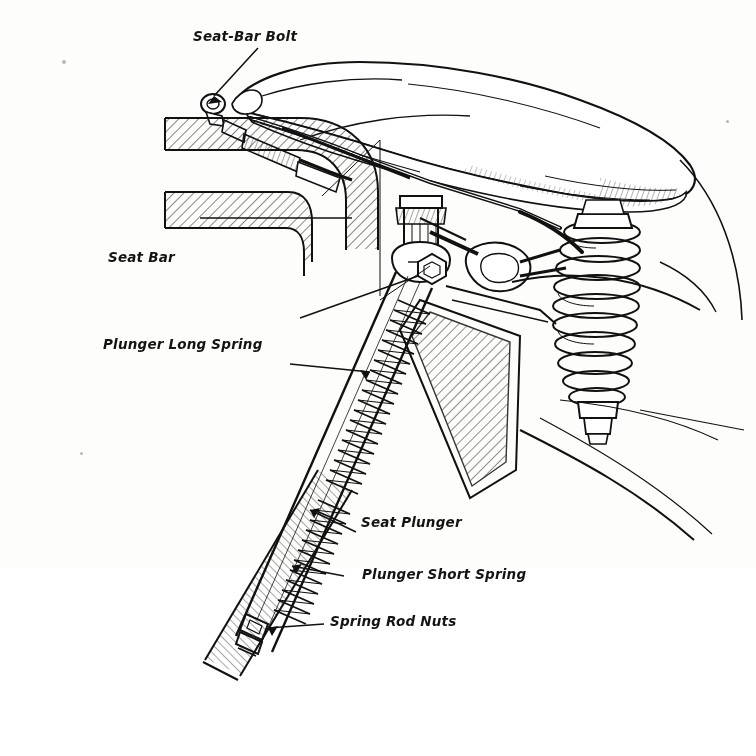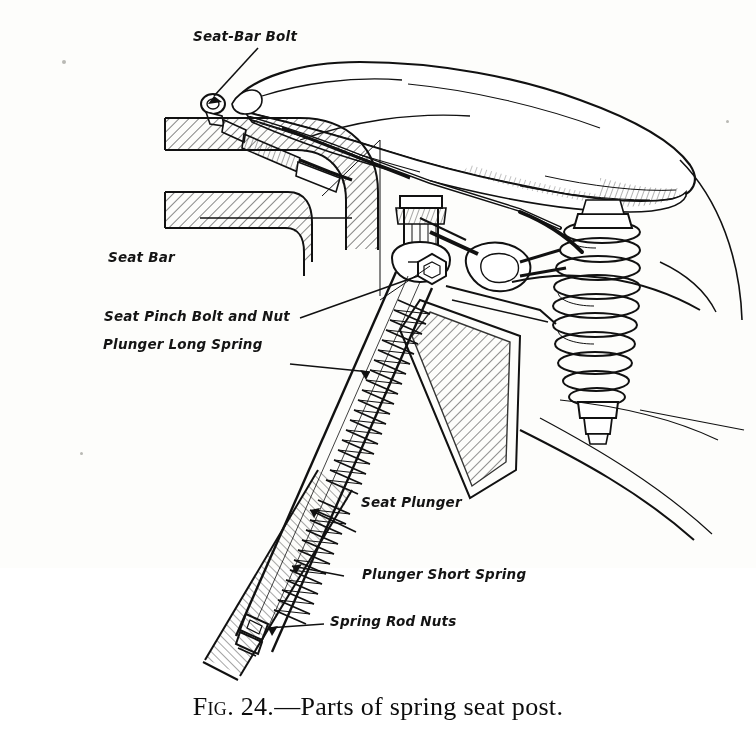--- a/index.html
+++ b/index.html
@@ -266,23 +266,19 @@
       <polygon points="370,372 360,370 366,380"></polygon>
     </g>
   </svg>
 
   <div class="speck" style="left:62px;top:60px;width:4px;height:4px;"></div>
   <div class="speck" style="left:80px;top:452px;width:3px;height:3px;"></div>
   <div class="speck" style="left:726px;top:120px;width:3px;height:3px;"></div>
 
   <div class="callout-label" style="left:193px;top:30px;">Seat-Bar Bolt</div>
   <div class="callout-label" style="left:108px;top:209px;margin-top:42px;">Seat Bar</div>
-  <div class="callout-label" style="left:104px;top:310px;">Seat Pinch Bolt and Nut</div>
   <div class="callout-label" style="left:103px;top:338px;">Plunger Long Spring</div>
-  <div class="callout-label" style="left:361px;top:496px;">Seat Plunger</div>
+  <div class="callout-label" style="left:361px;top:516px;">Seat Plunger</div>
   <div class="callout-label" style="left:362px;top:568px;">Plunger Short Spring</div>
   <div class="callout-label" style="left:330px;top:615px;">Spring Rod Nuts</div>
 
-  <div id="caption">
-    <span class="fig-num">Fig. 24.</span><span>—Parts of spring seat post.</span>
-  </div>
 
 </div>
 
 </body></html>

